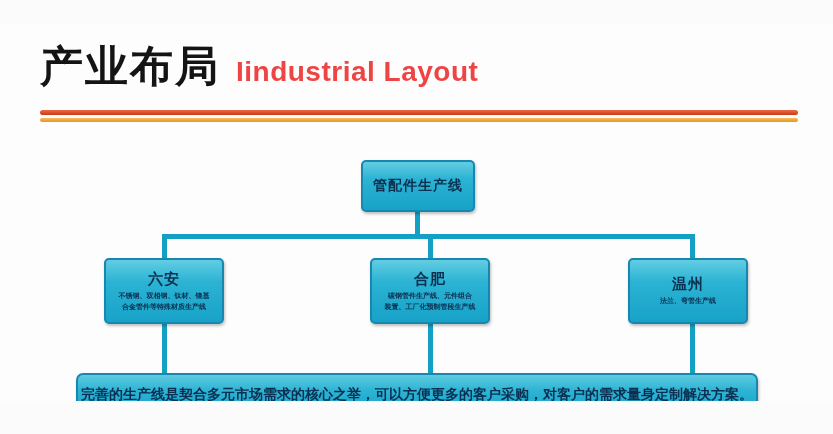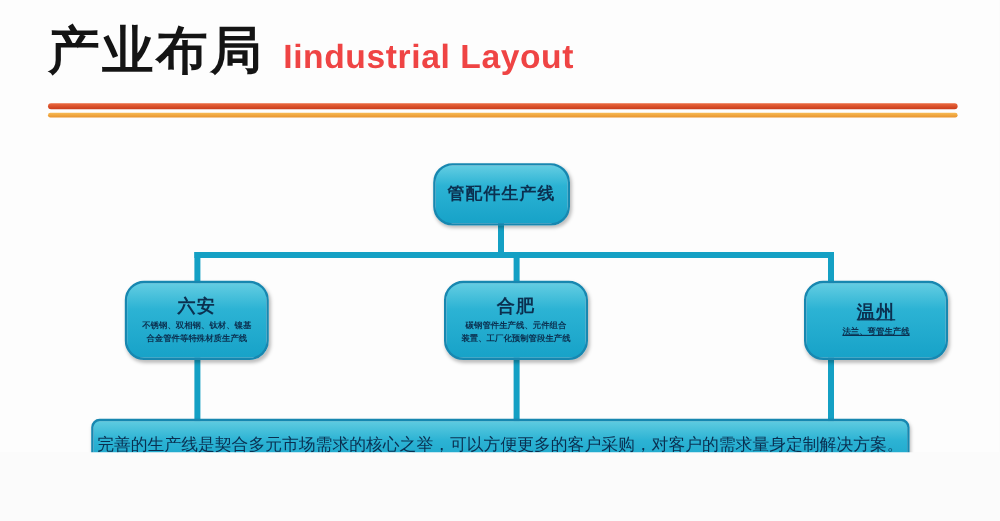--- a/index.html
+++ b/index.html
@@ -2,20 +2,21 @@
 <html><head>
 <meta charset="utf-8">
 <style>
   html,body { margin:0; padding:0; background:#fbfbfb; }
   .stage {
     position:relative;
     width:833px; height:377px;
     background:#fdfdfd;
     font-family:"Liberation Sans","DejaVu Sans",sans-serif;
     overflow:hidden;
+    margin-top:24px;
   }
 
   
   .title-row {
     position:absolute; left:40px; top:14px;
     display:flex; align-items:baseline; gap:16px;
     white-space:nowrap;
   }
   .title-zh {
     font-size:43px; font-weight:900; color:#141414; letter-spacing:2px;
@@ -36,47 +37,47 @@
   }
 
   
   .conn { position:absolute; background:#14a0c4; }
 
   
   .node {
     position:absolute;
     background:linear-gradient(180deg,#63cde2 0%,#2cb3d4 35%,#17a2c8 100%);
     border:2px solid #1787b0;
-    border-radius:16px;
+    border-radius:5px;
     box-shadow:1px 2px 3px rgba(0,0,0,0.25);
     display:flex; flex-direction:column; align-items:center; justify-content:center;
     color:#0b3050; text-align:center;
     box-sizing:border-box;
   }
   .node .node-title { font-size:15px; font-weight:800; letter-spacing:1px; }
   .node .node-desc  { font-size:7px; font-weight:700; line-height:1.45; margin-top:2px; }
   .node-root { left:361px; top:136px; width:114px; height:52px; }
   .node-root .node-title { font-size:14px; }
   .node-child { top:234px; width:120px; height:66px; }
   .node-luan    { left:104px; }
   .node-hefei   { left:370px; }
-  .node-wenzhou { left:670px;text-decoration:underline; }
+  .node-wenzhou { left:628px; }
 
   
   .banner {
     position:absolute; left:76px; top:349px; width:682px; height:44px;
     background:linear-gradient(180deg,#5ecbe0 0%,#2cb3d4 40%,#17a2c8 100%);
     border:2px solid #1787b0;
     border-radius:7px;
     box-shadow:1px 2px 3px rgba(0,0,0,0.25);
     display:flex; align-items:center; justify-content:center;
     box-sizing:border-box; padding:0 8px;
   }
   .banner .banner-text {
-    font-size:14px; font-weight:400; color:#0a2f50; white-space:nowrap;text-align:center;
+    font-size:14px; font-weight:700; color:#0a2f50; white-space:nowrap;text-align:center;
   }
 </style>
 </head>
 <body>
 
 <div class="stage">
 
   <div class="title-row">
     <span class="title-zh">产业布局</span>
     <span class="title-en">Iindustrial Layout</span>

